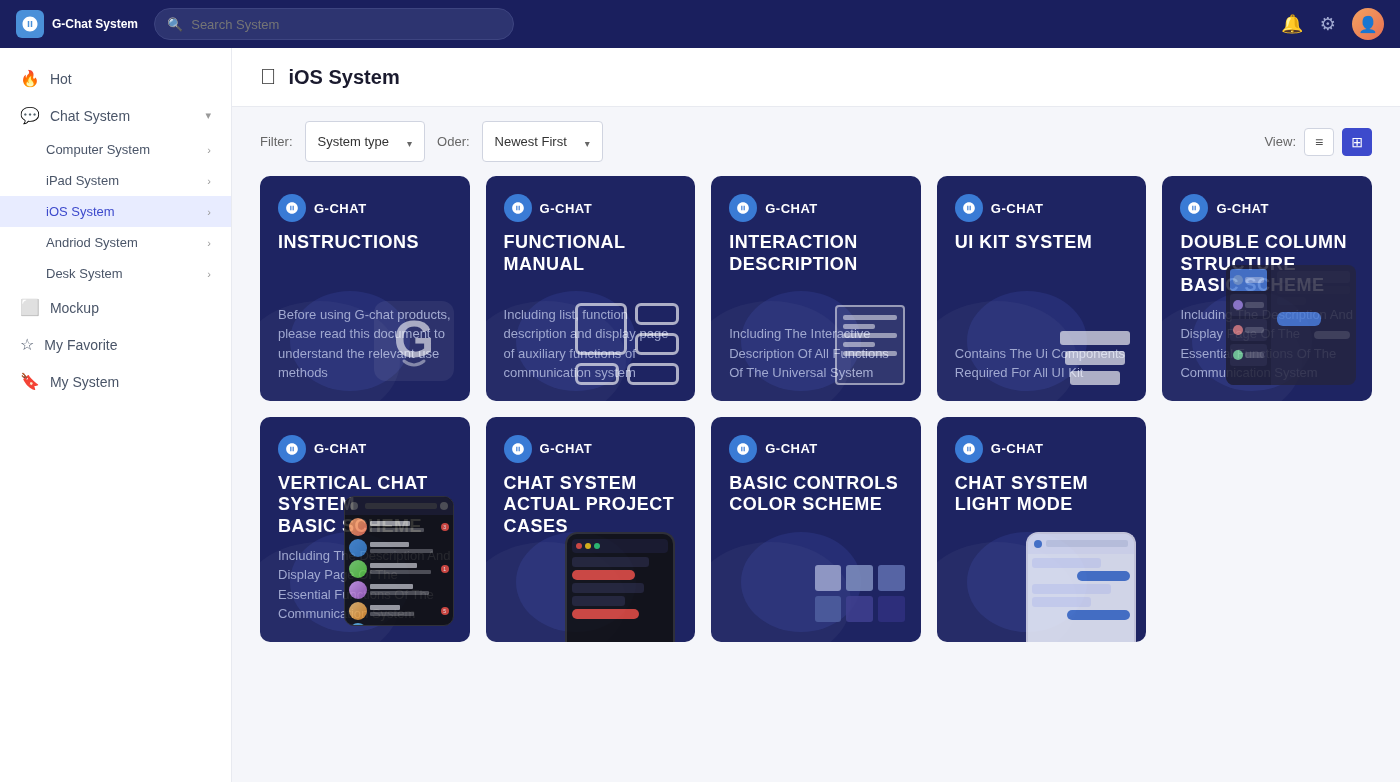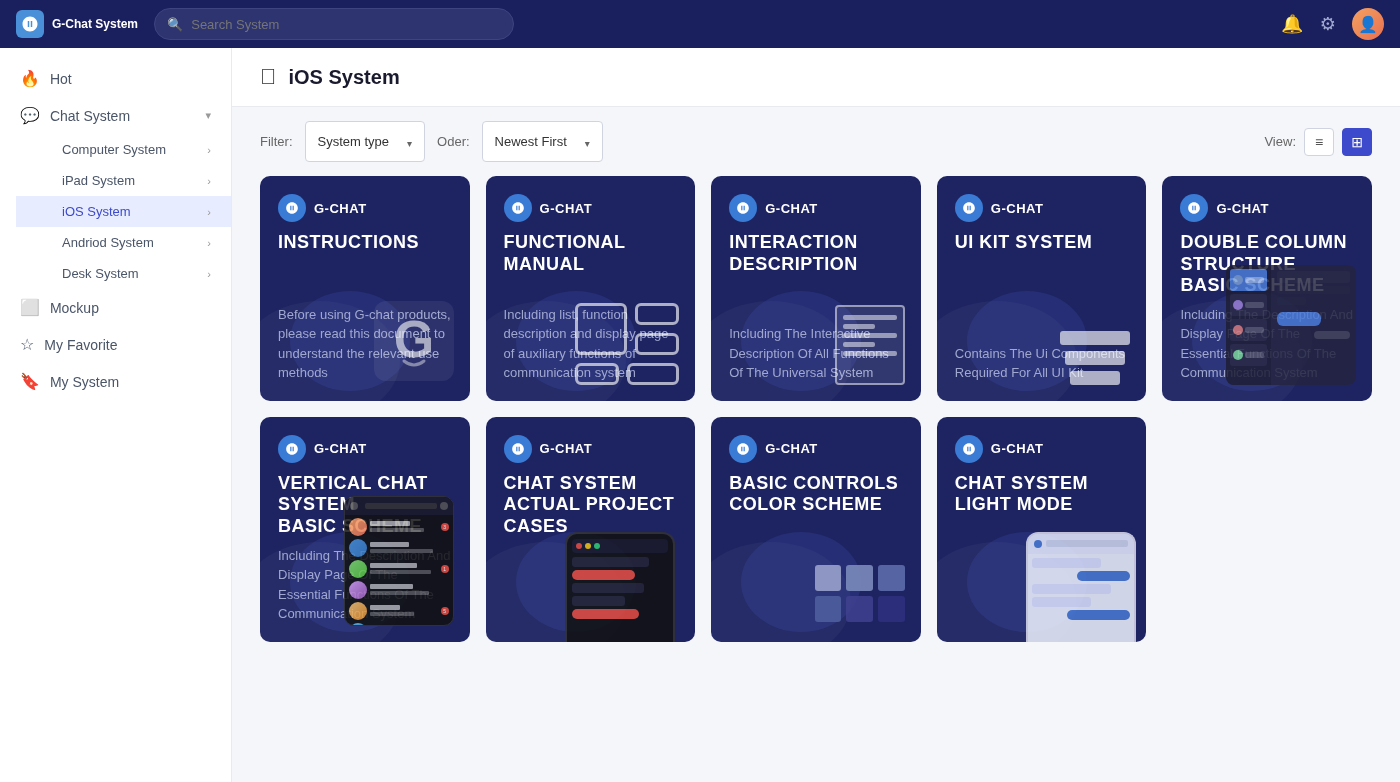--- a/index.html
+++ b/index.html
@@ -105,21 +105,21 @@
       cursor: pointer;
       color: #4a5568;
       font-size: 14px;
       gap: 10px;
       transition: background 0.15s;
     }
     .sidebar-item .item-icon { font-size: 16px; }
     .sidebar-item .chevron { margin-left: auto; font-size: 11px; color: #999; }
 
     .sidebar-section {
-      padding-left: 16px;
+      padding-left: 0;
     }
     .sidebar-sub-item {
       display: flex;
       align-items: center;
       padding: 8px 20px 8px 46px;
       cursor: pointer;
       color: #4a5568;
       font-size: 13px;
       gap: 8px;
       transition: background 0.15s;

